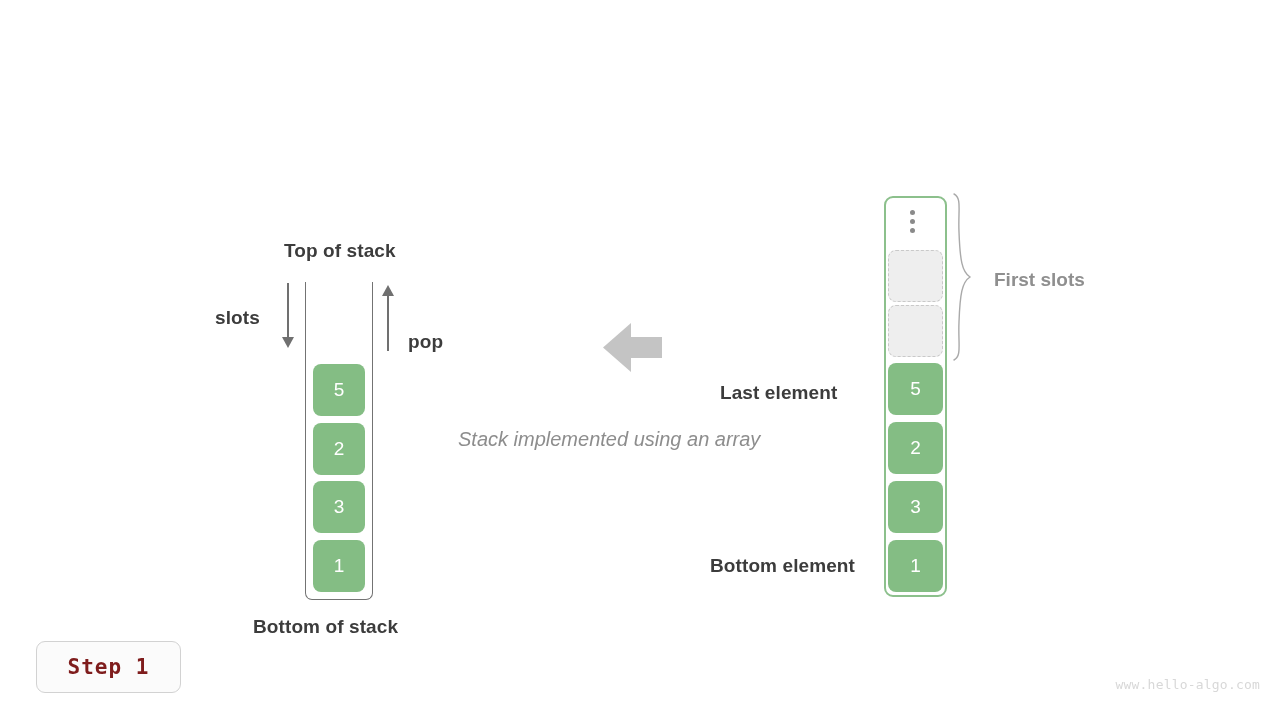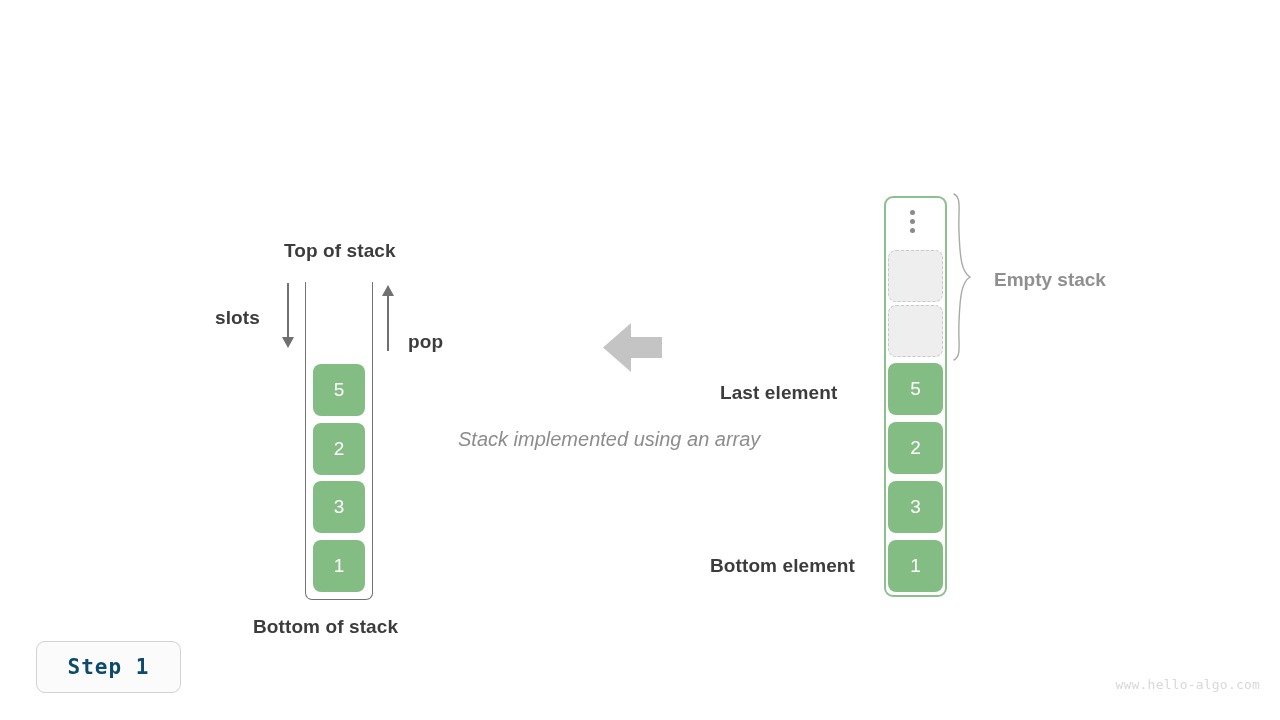--- a/index.html
+++ b/index.html
@@ -146,21 +146,21 @@
   #step-badge {
     position: absolute;
     left: 36px;
     top: 641px;
     width: 145px;
     height: 52px;
     box-sizing: border-box;
     border: 1.3px solid #d2d2d2;
     border-radius: 9px;
     background: #fbfbfb;
-    color: #0c4a6e;
+    color: #7f1d1d;
     font-family: "DejaVu Sans Mono", monospace;
     font-weight: bold;
     font-size: 21px;
     letter-spacing: 1px;
     display: flex;
     align-items: center;
     justify-content: center;
   }
 
   
@@ -230,21 +230,21 @@
   <div class="array-cell" style="top:422px;">2</div>
   <div class="array-cell" style="top:481px;">3</div>
   <div class="array-cell" style="top:540px;">1</div>
 
   <div id="brace-empty-slots">
     <svg width="24" height="170" viewBox="0 0 24 170">
       <path d="M4 2 C12 6 8 18 9 40 C10 68 12 80 20 85 C12 90 10 102 9 130 C8 152 12 164 4 168" fill="none" stroke="#a9a9a9" stroke-width="1.4" stroke-linecap="round"></path>
     </svg>
   </div>
 
-  <div class="lbl-gray-bold" style="left:994px; top:269px;">Empty stack</div>
+  <div class="lbl-gray-bold" style="left:994px; top:269px;">First slots</div>
 
   <div class="lbl-bold" style="left:720px; top:382px;text-align:right;">Last element</div>
 
   <div class="lbl-bold" style="left:710px; top:555px;">Bottom element</div>
 </div>
 
 <div id="step-badge">Step  1</div>
 
 <div id="watermark">www.hello-algo.com</div>
 

